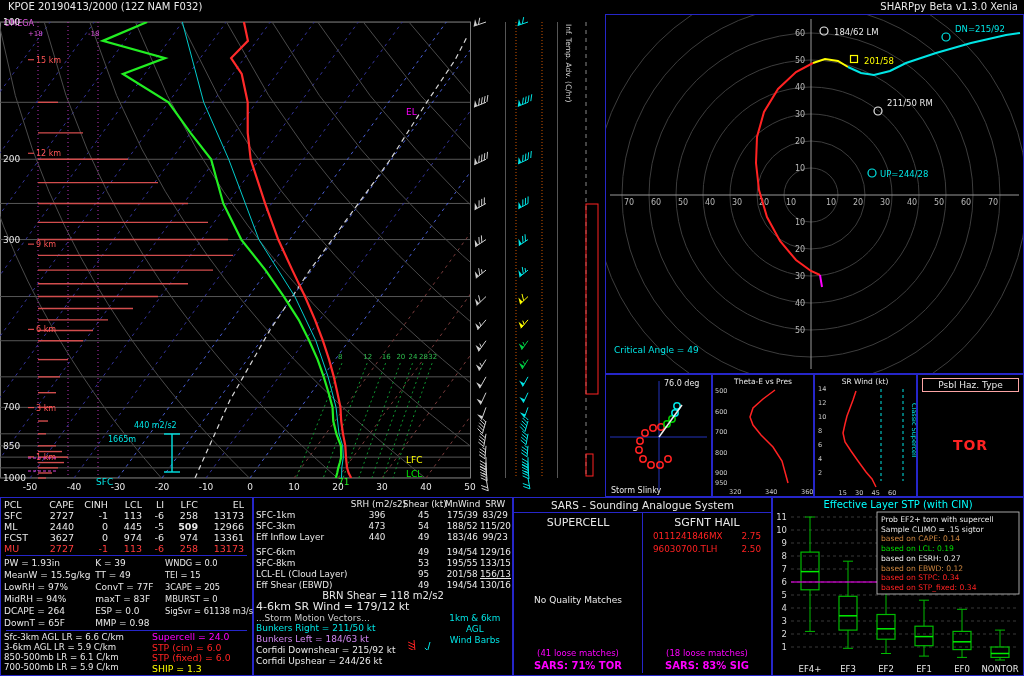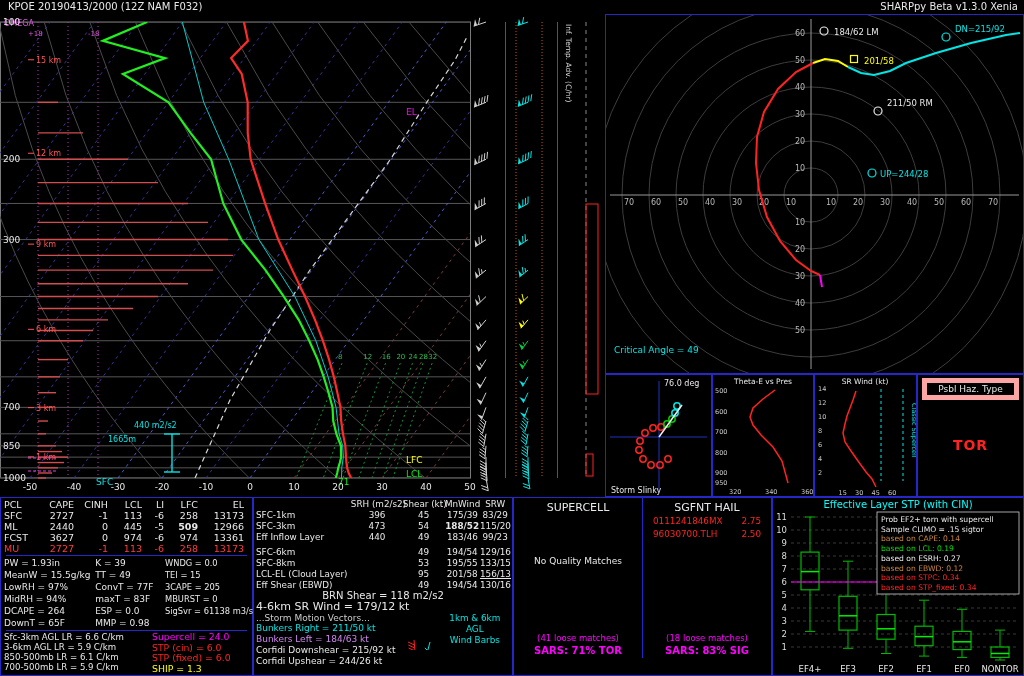--- a/index.html
+++ b/index.html
@@ -8,28 +8,28 @@
   svg text{font-family:"DejaVu Sans","Liberation Sans",sans-serif;}
   #titlebar{position:absolute;left:0;top:0;width:1024px;height:14px;font-size:10px;line-height:14px;}
   #title-left{position:absolute;left:8px;top:0;}
   #title-right{position:absolute;right:6px;top:0;}
   .panel{position:absolute;background:#000;box-sizing:border-box;}
   .b{border:1px solid #2626c9;}
   .hr{border-top:1px solid #2626c9;margin:1px 2px;}
   .prow{display:flex;font-size:9.5px;line-height:11px;white-space:nowrap;}
   .prow span{display:inline-block;}
   .statcol div{white-space:nowrap;}
-  #hazard-title{margin:3px 4px 0 4px;border:5px solid #fca5a5;text-align:center;font-size:9px;padding:1px 0;}
+  #hazard-title{margin:3px 4px 0 4px;border:1px solid #fca5a5;text-align:center;font-size:9px;padding:1px 0;}
   #hazard-value{position:absolute;top:62px;width:100%;text-align:center;font-size:14px;font-weight:bold;letter-spacing:1px;}
   .sars-title{text-align:center;font-size:10.5px;padding:1px 0;border-bottom:1px solid #2626c9;}
   .sars-cols{display:flex;height:calc(100% - 17px);}
   .sars-col{width:50%;position:relative;}
   .sars-col + .sars-col{border-left:1px solid #2626c9;}
   .sars-h{text-align:center;font-size:11px;margin-top:3px;}
-  .sars-body{position:absolute;top:58px;width:100%;text-align:center;font-size:9px;}
+  .sars-body{position:absolute;top:82px;width:100%;text-align:center;font-size:9px;}
   .sars-loose{position:absolute;bottom:15px;width:100%;text-align:center;color:#ff00ff;font-size:8.5px;}
   .sars-prob{position:absolute;bottom:2px;width:100%;text-align:center;color:#ff00ff;font-size:10px;font-weight:bold;}
   .hail-row{display:flex;justify-content:space-between;padding:0 10px;color:#ff2222;font-size:8.8px;line-height:11px;margin-top:2px;}
   #kin-barbnote{position:absolute;right:2px;top:110px;width:106px;display:flex;align-items:center;}
   #kin-barbnote .txt{color:#00e5e5;font-size:8.8px;text-align:center;line-height:11px;}
 </style>
 </head>
 <body>
 
 <div id="app">
@@ -564,21 +564,21 @@
           <span style="width: 96px; text-align: left;">SFC-1km</span>
           <span style="width: 52px; text-align: center;">396</span>
           <span style="width: 42px; text-align: center;">45</span>
           <span style="width: 36px; text-align: center;">175/39</span>
           <span style="width: 30px; text-align: center;">83/29</span>
         </div>
         <div class="prow" style="font-size: 8.8px; line-height: 11px;">
           <span style="width: 96px; text-align: left;">SFC-3km</span>
           <span style="width: 52px; text-align: center;">473</span>
           <span style="width: 42px; text-align: center;">54</span>
-          <span style="width: 36px; text-align: center; font-weight: bold;">188/52</span>
+          <span style="width: 36px; text-align: center;">188/52</span>
           <span style="width: 30px; text-align: center;">115/20</span>
         </div>
         <div class="prow" style="font-size: 8.8px; line-height: 11px;">
           <span style="width: 96px; text-align: left;">Eff Inflow Layer</span>
           <span style="width: 52px; text-align: center;">440</span>
           <span style="width: 42px; text-align: center;">49</span>
           <span style="width: 36px; text-align: center;">183/46</span>
           <span style="width: 30px; text-align: center;">99/23</span>
         </div>
         <div style="height: 4px;"></div>
@@ -630,20 +630,21 @@
           <line x1="23.670628594077318" y1="42.693332436601615" x2="20.841084171801313" y2="39.866023050919395" stroke="#00e5e5" stroke-width="1"></line>
         </svg>
       <div class="txt">
         <div>1km &amp; 6km AGL</div>
         <div>Wind Barbs</div>
       </div>
     </div>
   </div>
 
   <div id="sars" class="panel b" style="left:513px;top:497px;width:259px;height:179px;">
+    <div class="sars-title">SARS - Sounding Analogue System</div>
     <div class="sars-cols">
       <div class="sars-col">
         <div class="sars-h">SUPERCELL</div>
         <div class="sars-body">No Quality Matches</div>
         <div class="sars-loose">(41 loose matches)</div>
         <div class="sars-prob">SARS: 71% TOR</div>
       </div>
       <div class="sars-col">
         <div class="sars-h">SGFNT HAIL</div>
         <div id="hail-matches">

